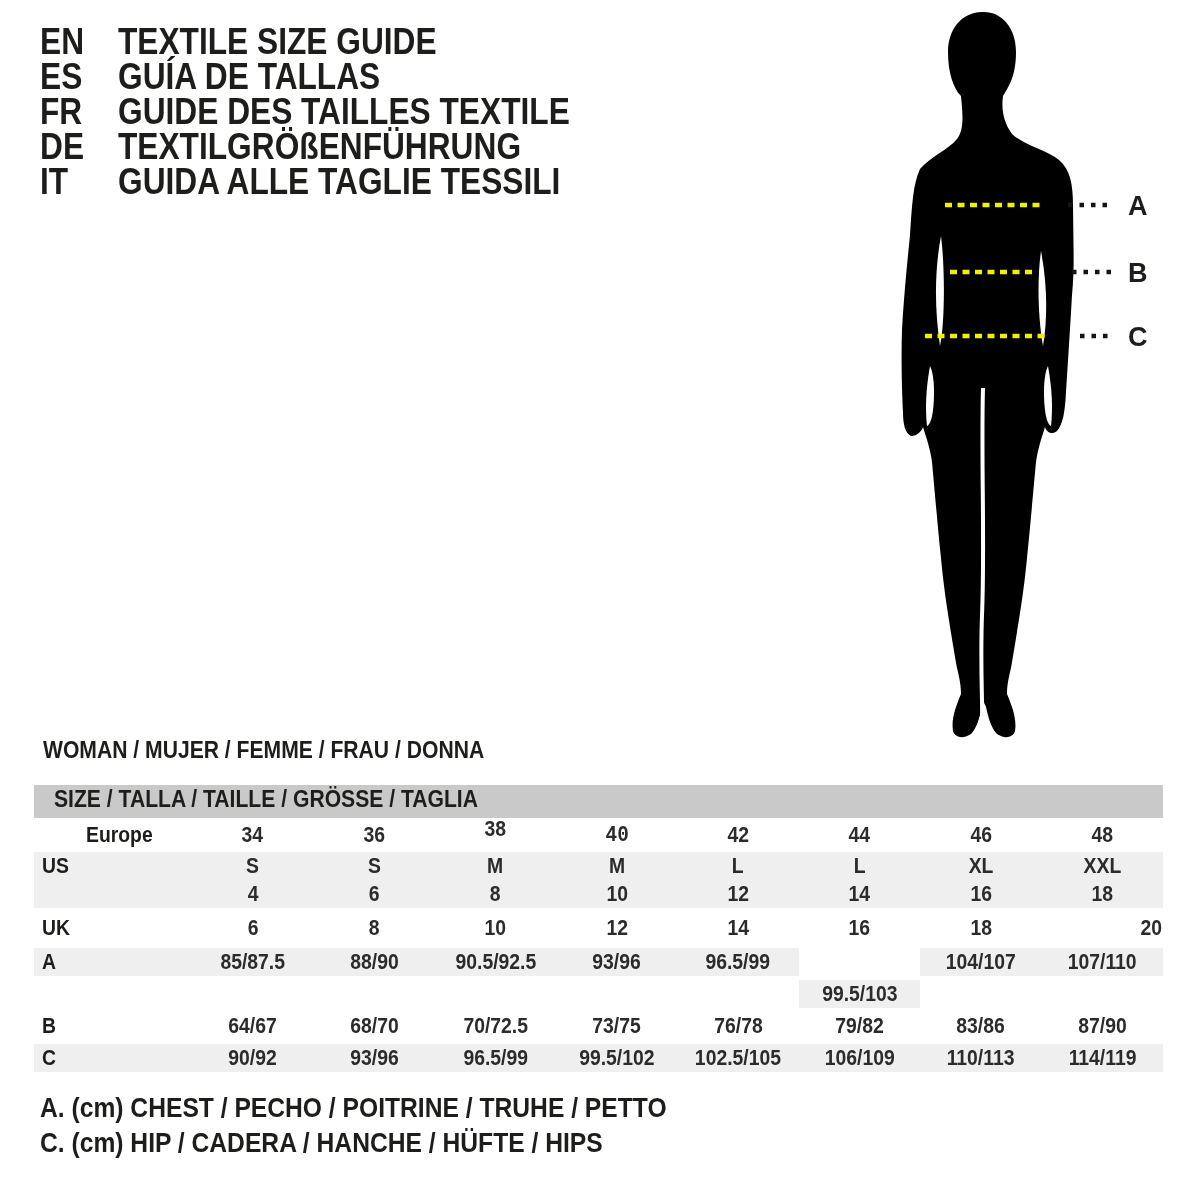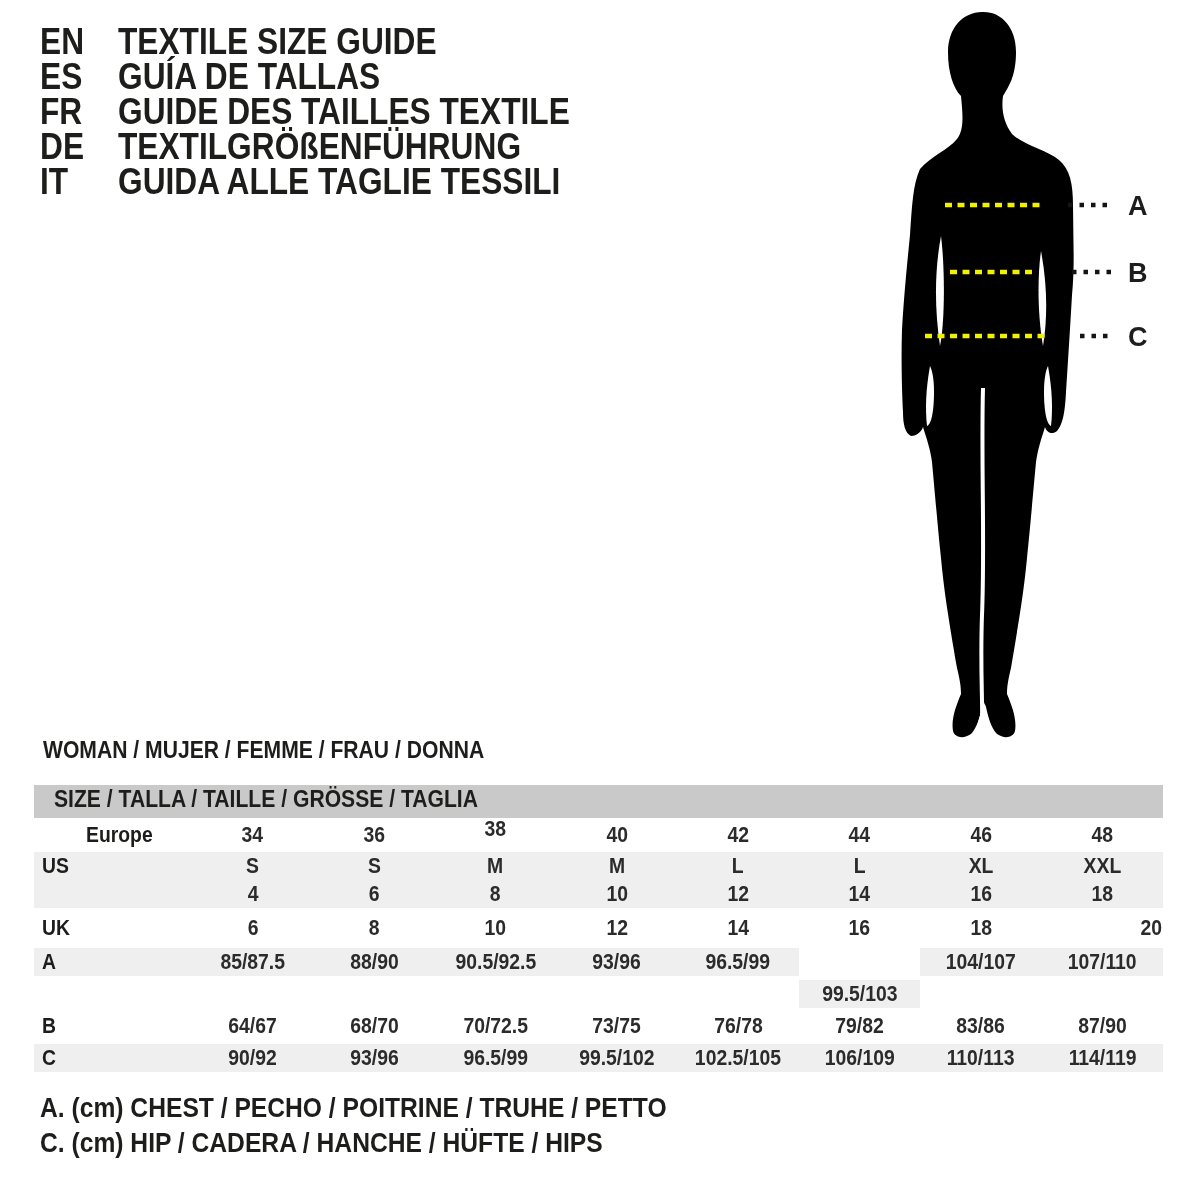--- a/index.html
+++ b/index.html
@@ -157,21 +157,21 @@
     </div>
     <div class="st-cell" style="height: 34px;">
       <span class="condc">34</span>
     </div>
     <div class="st-cell" style="height: 34px;">
       <span class="condc">36</span>
     </div>
     <div class="st-cell" style="height: 24px; align-items: flex-end;">
       <span class="condc">38</span>
     </div>
-    <div class="st-cell" style="height: 34px;">
+    <div class="st-cell" style="height: 34px; font-family: Liberation Mono, monospace;">
       <span class="condc">40</span>
     </div>
     <div class="st-cell" style="height: 34px;">
       <span class="condc">42</span>
     </div>
     <div class="st-cell" style="height: 34px;">
       <span class="condc">44</span>
     </div>
     <div class="st-cell" style="height: 34px;">
       <span class="condc">46</span>

